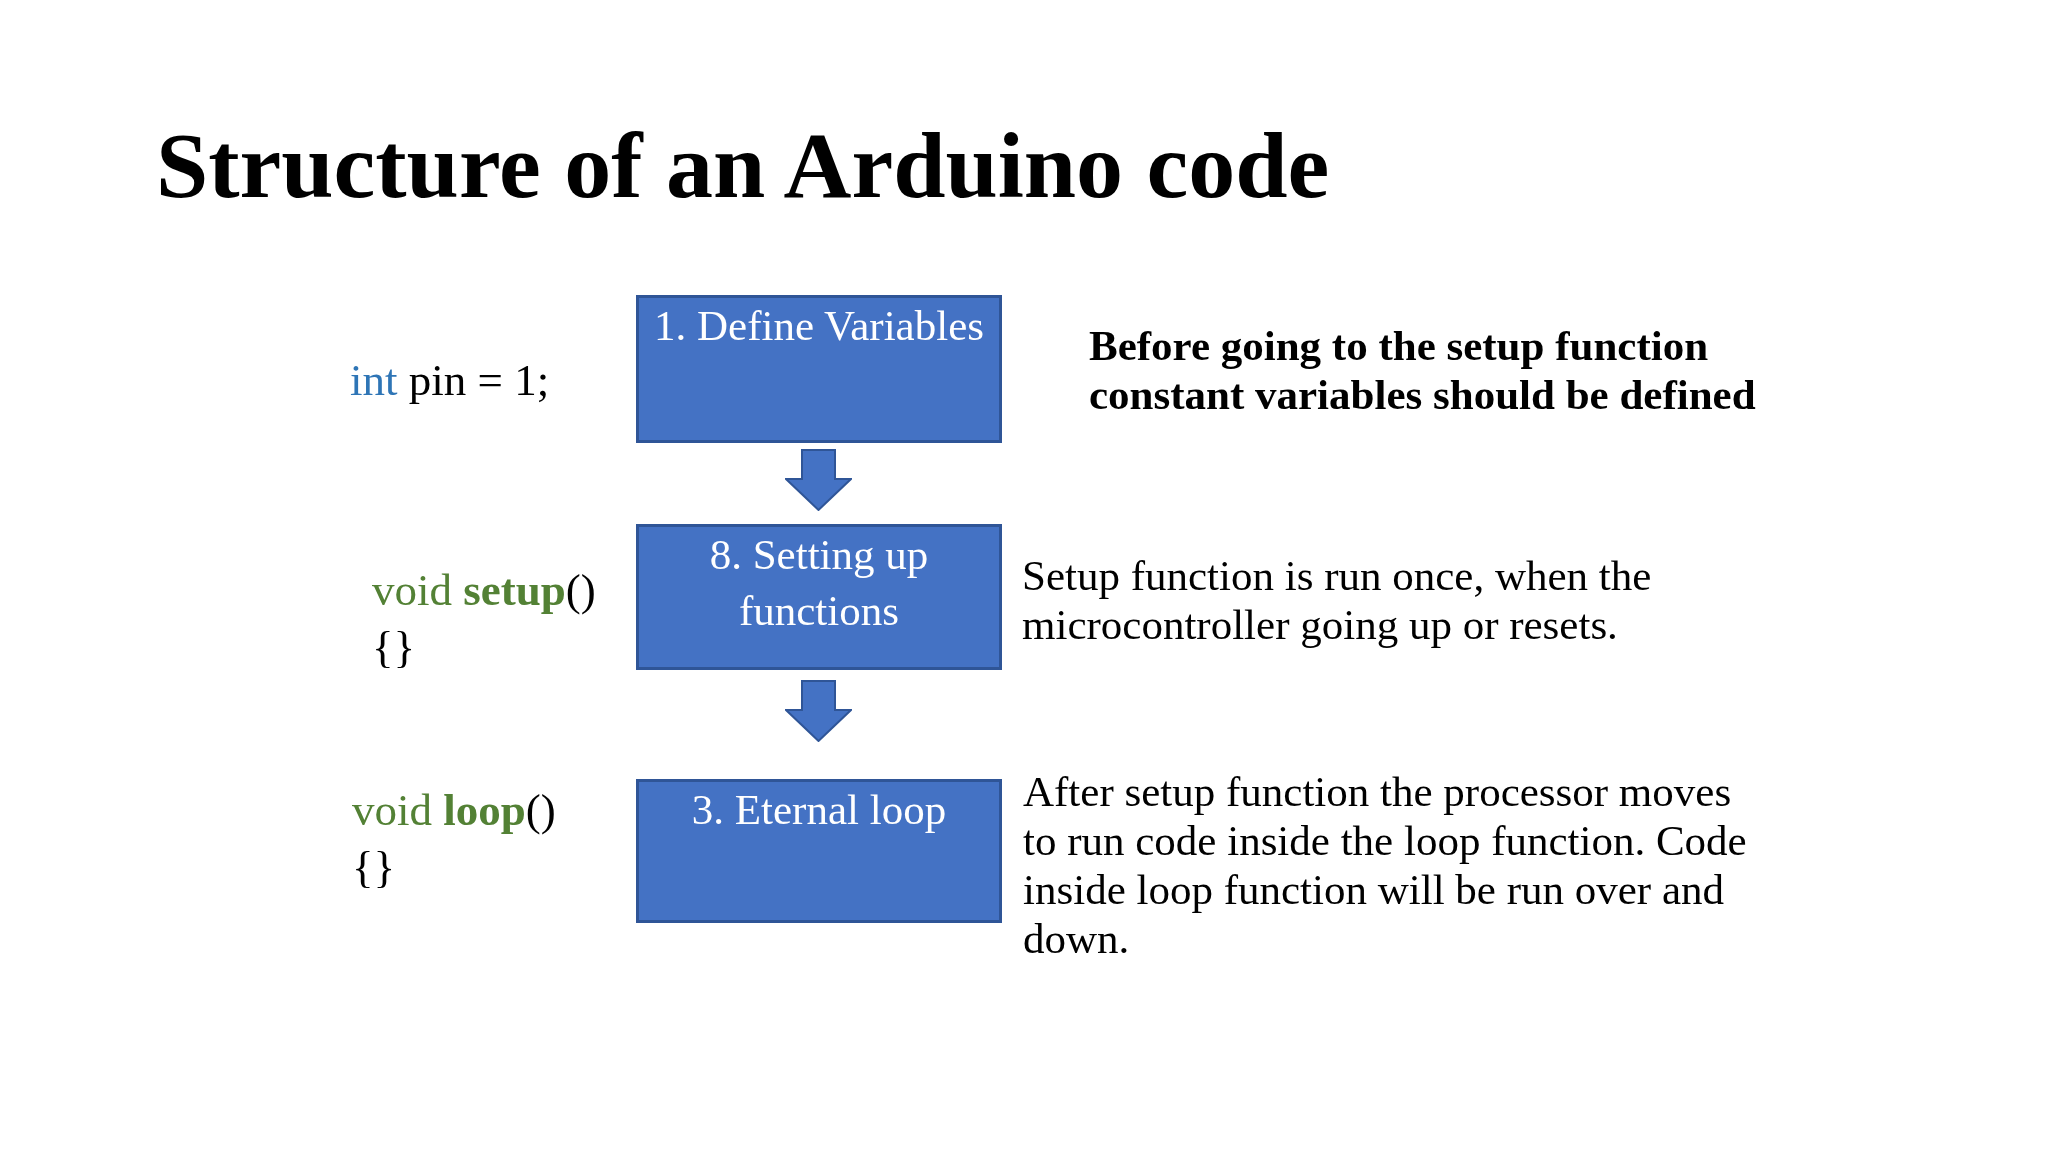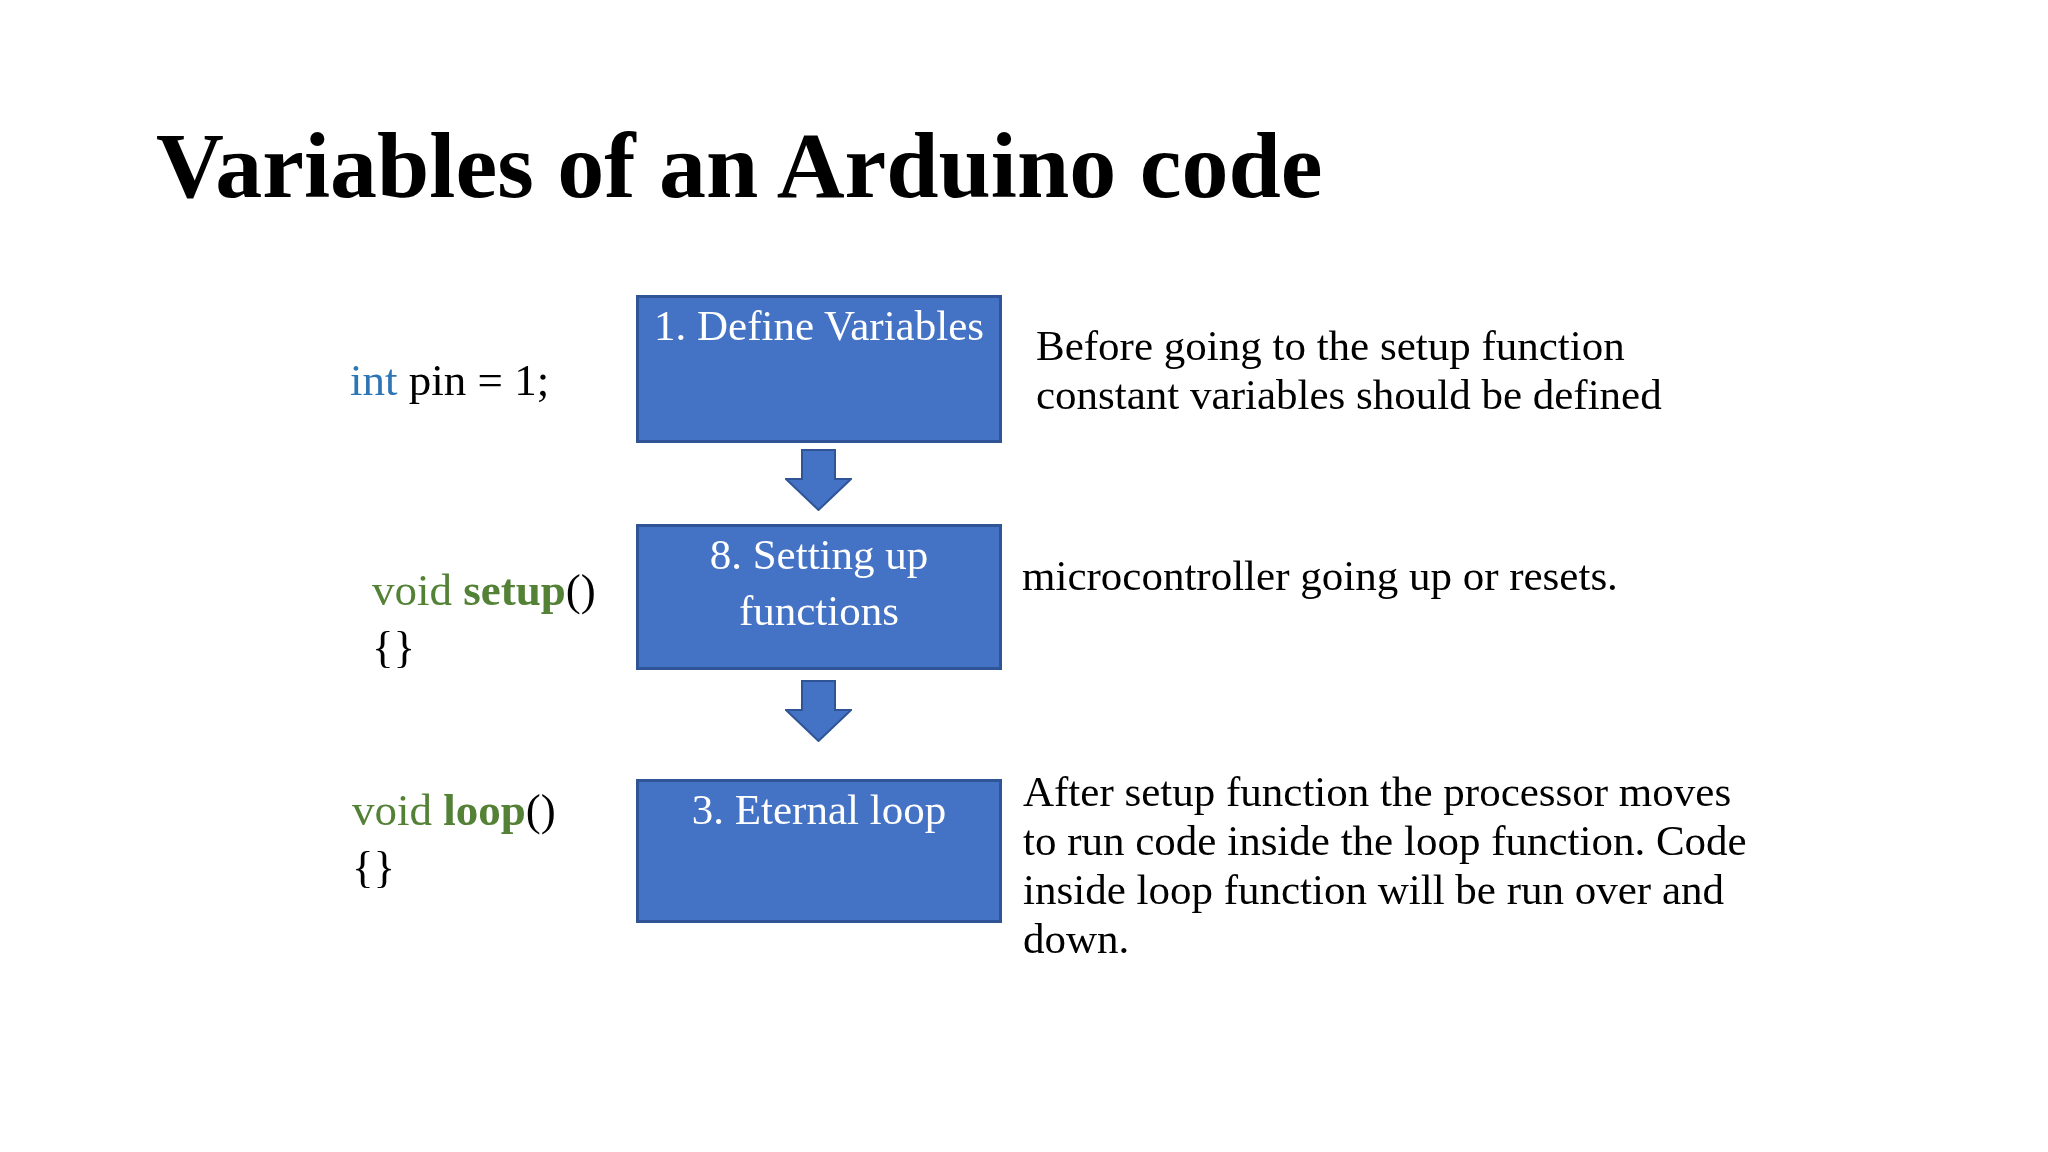--- a/index.html
+++ b/index.html
@@ -71,30 +71,30 @@
   .down-arrow-1 { top: 449px; }
   .down-arrow-2 { top: 680px; }
   
   .descr {
     position: absolute;
     font-size: 43px;
     line-height: 49px;
     color: #000000;
     white-space: nowrap;
   }
-  .descr-1 { left: 1036px; top: 321px; }
+  .descr-1 { left: 1089px; top: 321px; font-weight: bold; }
   .descr-2 { left: 1022px; top: 551px; }
   .descr-3 { left: 1023px; top: 767px; }
 </style>
 </head>
 <body>
 
 <div class="slide">
 
-  <div class="slide-title">Variables of an Arduino code</div>
+  <div class="slide-title">Structure of an Arduino code</div>
 
   <div class="code code-1"><span class="kw-blue">int</span><span> pin = 1;</span></div>
 
   <div class="code code-2"><span class="kw-green">void </span><span class="fn-name">setup</span><span>()</span><br><span>{}</span></div>
 
   <div class="code code-3"><span class="kw-green">void </span><span class="fn-name">loop</span><span>()</span><br><span>{}</span></div>
 
   <div class="flow-box flow-box-1">
     <div>1. Define Variables</div>
   </div>
@@ -115,20 +115,21 @@
   <div class="flow-box flow-box-3">
     <div>3. Eternal loop</div>
   </div>
 
   <div class="descr descr-1">
     <div>Before going to the setup function</div>
     <div>constant variables should be defined</div>
   </div>
 
   <div class="descr descr-2">
+    <div>Setup function is run once, when the</div>
     <div>microcontroller going up or resets.</div>
   </div>
 
   <div class="descr descr-3">
     <div>After setup function the processor moves</div>
     <div>to run code inside the loop function. Code</div>
     <div>inside loop function will be run over and</div>
     <div>down.</div>
   </div>
 

